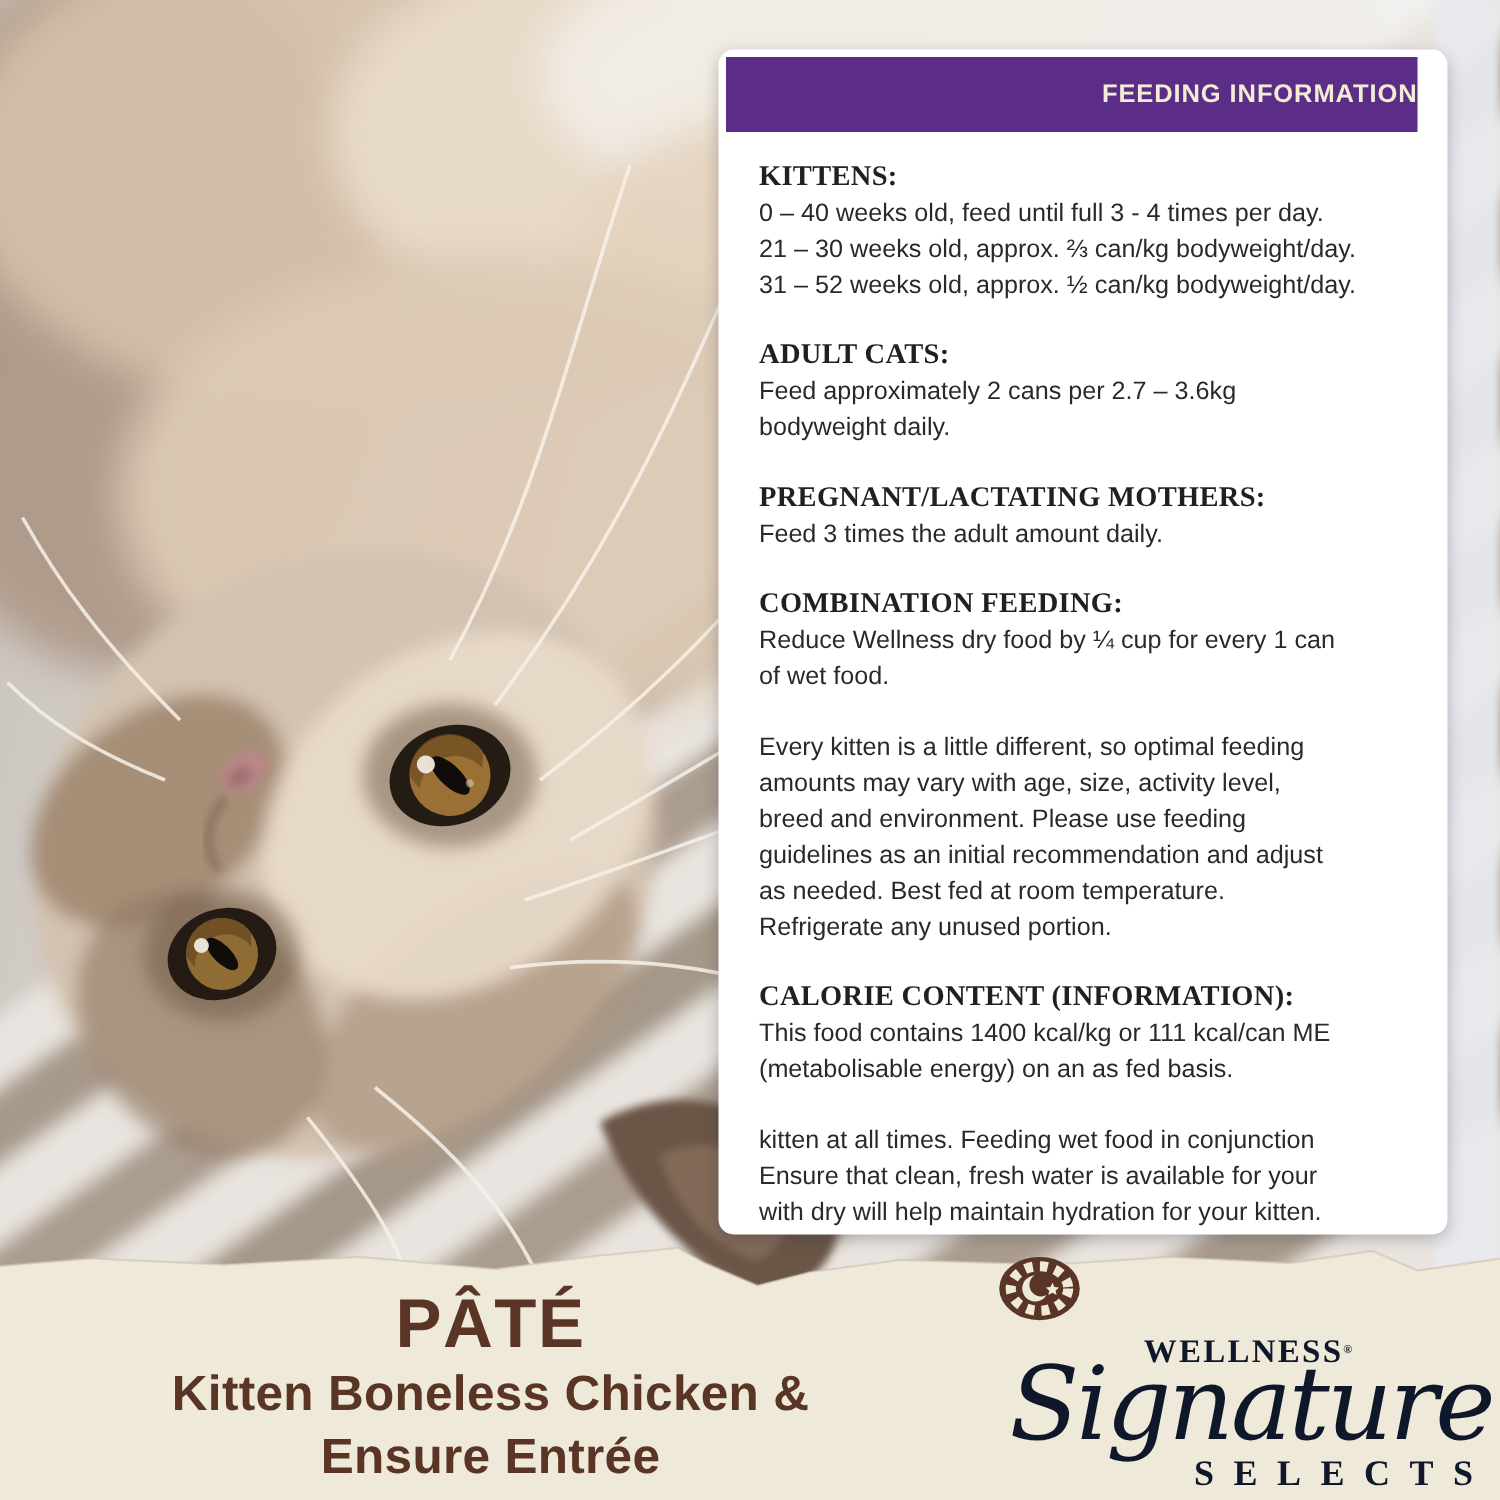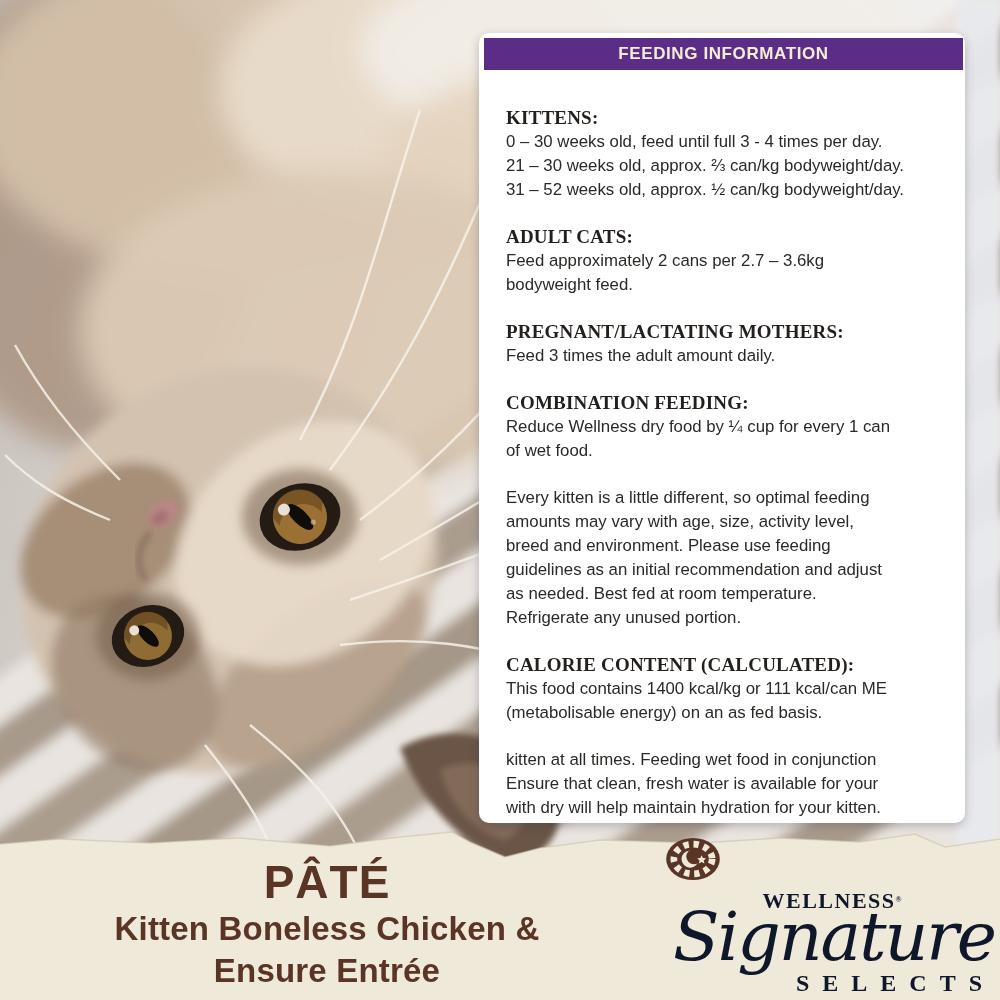--- a/index.html
+++ b/index.html
@@ -9,22 +9,22 @@
   }
   
   .photo{position:absolute;inset:0;}
   
   .panel{
     position:absolute;left:479px;top:33px;width:486px;height:790px;
     background:#ffffff;border-radius:10px;
     box-shadow:0 3px 10px rgba(50,45,70,.28);
   }
   .banner{
-    position:absolute;left:5px;top:5px;right:2px;height:32px;
-    background:#5c2d87;display:flex;align-items:center;justify-content:center;
+    position:absolute;left:5px;top:5px;right:20px;height:50px;
+    background:#5c2d87;display:flex;align-items:center;justify-content:flex-end;
   }
   .banner span{
     color:#f3ecd4;font-weight:bold;font-size:17px;letter-spacing:.6px;
   }
   .panel-content{
     position:absolute;left:27px;right:14px;top:73px;color:#2b2926;
   }
   .fi-section{margin-bottom:23px;}
   .fi-heading{
     font-size:19px;font-weight:bold;line-height:24px;color:#231f1c;letter-spacing:.2px;font-family:Liberation Serif, serif;
@@ -157,29 +157,29 @@
 </div>
 
 <div class="panel">
   <div class="banner">
     <span>FEEDING INFORMATION</span>
   </div>
   <div class="panel-content">
 
     <div class="fi-section">
       <div class="fi-heading">KITTENS:</div>
-      <div class="fi-line">0 – 30 weeks old, feed until full 3 - 4 times per day.</div>
+      <div class="fi-line">0 – 40 weeks old, feed until full 3 - 4 times per day.</div>
       <div class="fi-line">21 – 30 weeks old, approx. ⅔ can/kg bodyweight/day.</div>
       <div class="fi-line">31 – 52 weeks old, approx. ½ can/kg bodyweight/day.</div>
     </div>
 
     <div class="fi-section">
       <div class="fi-heading">ADULT CATS:</div>
       <div class="fi-line">Feed approximately 2 cans per 2.7 – 3.6kg</div>
-      <div class="fi-line">bodyweight feed.</div>
+      <div class="fi-line">bodyweight daily.</div>
     </div>
 
     <div class="fi-section">
       <div class="fi-heading">PREGNANT/LACTATING MOTHERS:</div>
       <div class="fi-line">Feed 3 times the adult amount daily.</div>
     </div>
 
     <div class="fi-section">
       <div class="fi-heading">COMBINATION FEEDING:</div>
       <div class="fi-line">Reduce Wellness dry food by ¼ cup for every 1 can</div>
@@ -189,21 +189,21 @@
     <div class="fi-section">
       <div class="fi-line">Every kitten is a little different, so optimal feeding</div>
       <div class="fi-line">amounts may vary with age, size, activity level,</div>
       <div class="fi-line">breed and environment. Please use feeding</div>
       <div class="fi-line">guidelines as an initial recommendation and adjust</div>
       <div class="fi-line">as needed. Best fed at room temperature.</div>
       <div class="fi-line">Refrigerate any unused portion.</div>
     </div>
 
     <div class="fi-section">
-      <div class="fi-heading">CALORIE CONTENT (CALCULATED):</div>
+      <div class="fi-heading">CALORIE CONTENT (INFORMATION):</div>
       <div class="fi-line">This food contains 1400 kcal/kg or 111 kcal/can ME</div>
       <div class="fi-line">(metabolisable energy) on an as fed basis.</div>
     </div>
 
     <div class="fi-section">
       <div class="fi-line">kitten at all times. Feeding wet food in conjunction</div>
       <div class="fi-line">Ensure that clean, fresh water is available for your</div>
       <div class="fi-line">with dry will help maintain hydration for your kitten.</div>
     </div>
 

